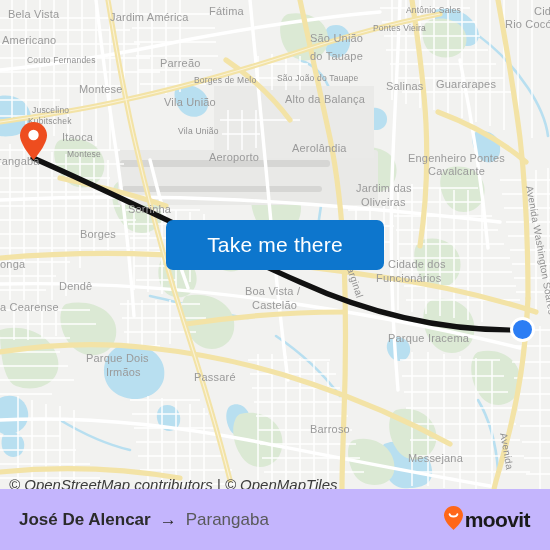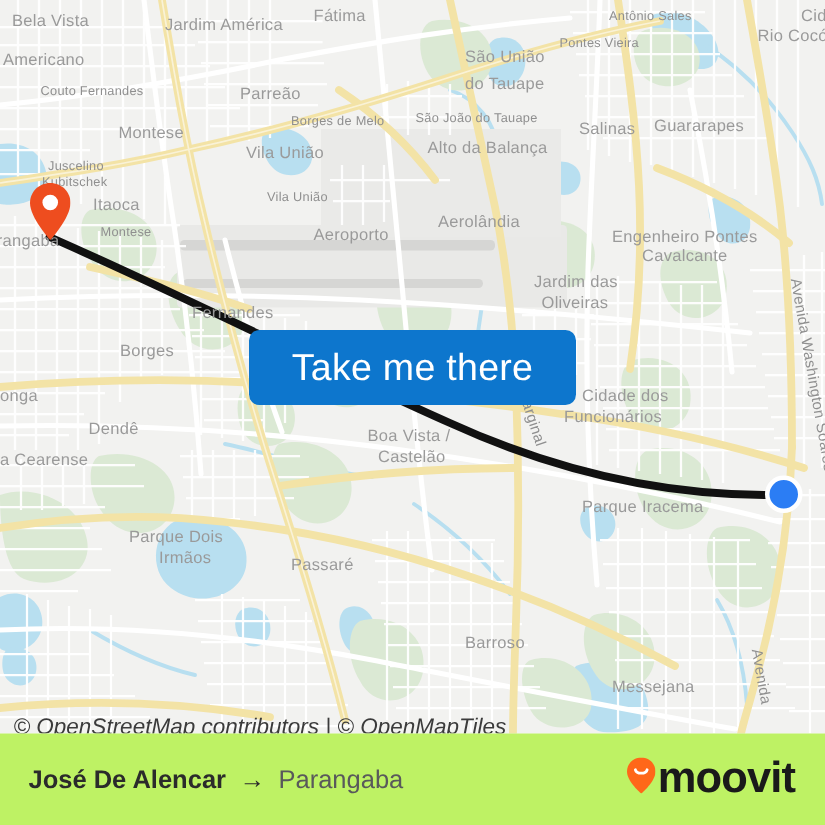--- a/index.html
+++ b/index.html
@@ -18,38 +18,38 @@
   
   #origin-pin{position:absolute;left:20px;top:122px;width:27px;height:38px;}
   
   #dest-dot{position:absolute;left:510px;top:317px;width:25px;height:25px;
             border-radius:50%;background:#2b7df4;border:3px solid #fff;
             box-sizing:border-box;}
 
   
   #cta{position:absolute;left:166px;top:220px;width:218px;height:50px;
        background:#0d76cd;border-radius:7px;border:0;cursor:pointer;
-       color:#fff;font-size:25px;font-family:"Liberation Sans",sans-serif;
+       color:#fff;font-size:21px;font-family:"Liberation Sans",sans-serif;
        display:flex;align-items:center;justify-content:center;letter-spacing:.2px;}
 
   
   #attrib{position:absolute;left:9px;top:476px;font-size:15px;color:#3b3b3b;
           font-family:"Liberation Sans",sans-serif;font-style:italic;}
 
   
-  #footer{position:absolute;left:0;top:489px;width:550px;height:61px;background:#bef264;
+  #footer{position:absolute;left:0;top:489px;width:550px;height:61px;background:#c4b5fd;
           display:flex;align-items:center;}
   #route-summary{position:absolute;left:19px;top:0;height:61px;display:flex;
                  align-items:center;gap:9px;}
   #from-label{font-size:17px;color:#2b2b2b;font-weight:bold;}
   #route-arrow{font-size:17px;color:#2b2b2b;}
   #to-label{font-size:17px;color:#59595b;}
   #moovit-logo{position:absolute;right:20px;top:0;height:61px;display:flex;
                align-items:center;gap:2px;}
-  #moovit-word{font-size:29px;font-weight:bold;color:#1a1a1a;letter-spacing:-.6px;}
+  #moovit-word{font-size:21px;font-weight:bold;color:#1a1a1a;letter-spacing:-.6px;}
 </style>
 </head>
 <body>
 
 <div id="app">
 
   <div id="map">
 
     <svg width="550" height="489" viewBox="0 0 550 489">
       <defs>
@@ -222,21 +222,21 @@
         <div class="lbl sm" style="left: 178px; top: 127px;">Vila União</div>
         <div class="lbl" style="left: 62px; top: 131px;">Itaoca</div>
         <div class="lbl" style="left: 292px; top: 142px;">Aerolândia</div>
         <div class="lbl" style="left: 408px; top: 152px;">Engenheiro Pontes</div>
         <div class="lbl" style="left: 209px; top: 151px;">Aeroporto</div>
         <div class="lbl sm" style="left: 67px; top: 150px;">Montese</div>
         <div class="lbl" style="left: -16px; top: 155px;">Parangaba</div>
         <div class="lbl" style="left: 428px; top: 165px;">Cavalcante</div>
         <div class="lbl" style="left: 356px; top: 182px;">Jardim das</div>
         <div class="lbl" style="left: 361px; top: 196px;">Oliveiras</div>
-        <div class="lbl" style="left: 128px; top: 203px;">Fernandes</div>
+        <div class="lbl" style="left: 128px; top: 203px;">Serrinha</div>
         <div class="lbl" style="left: 80px; top: 228px;">Borges</div>
         <div class="lbl" style="left: 0px; top: 258px;">onga</div>
         <div class="lbl" style="left: 59px; top: 280px;">Dendê</div>
         <div class="lbl" style="left: 388px; top: 258px;">Cidade dos</div>
         <div class="lbl" style="left: 376px; top: 272px;">Funcionários</div>
         <div class="lbl" style="left: 245px; top: 285px;">Boa Vista /</div>
         <div class="lbl" style="left: 0px; top: 301px;">a Cearense</div>
         <div class="lbl" style="left: 252px; top: 299px;">Castelão</div>
         <div class="lbl" style="left: 388px; top: 332px;">Parque Iracema</div>
         <div class="lbl" style="left: 86px; top: 352px;">Parque Dois</div>

